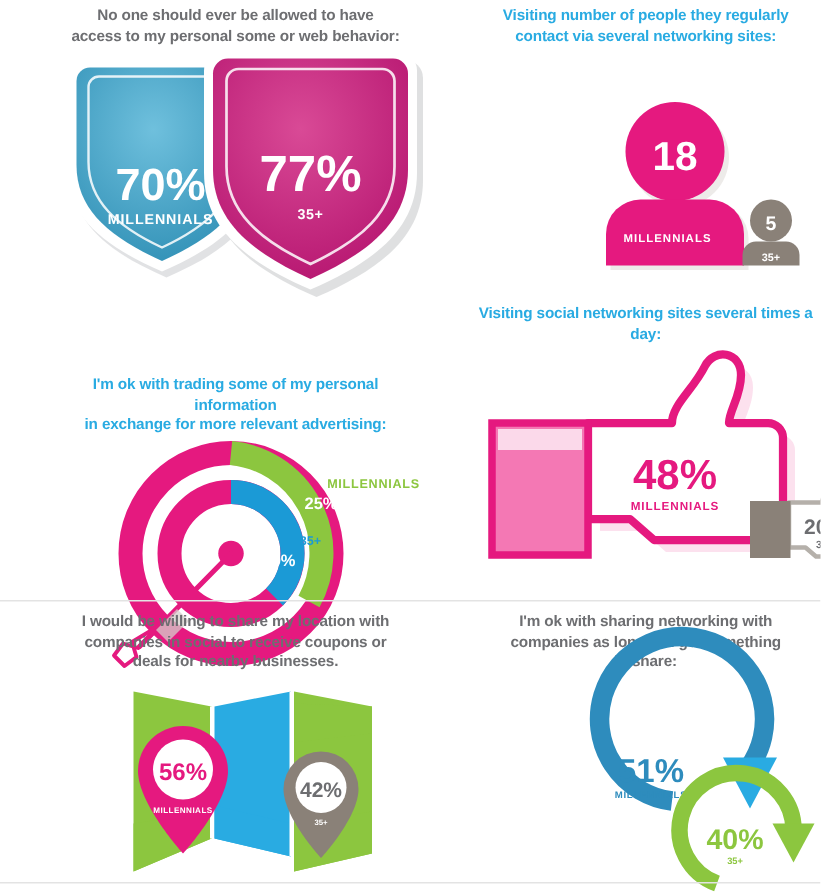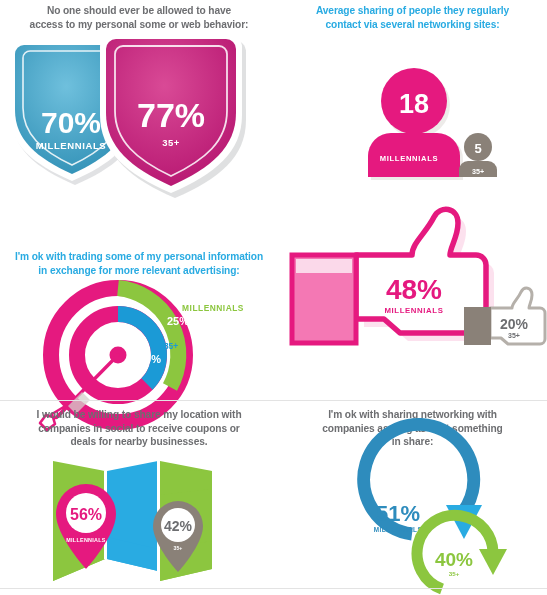--- a/index.html
+++ b/index.html
@@ -7,21 +7,21 @@
     width: 547px; height: 595px;
     background: #ffffff;
     font-family: "Liberation Sans", sans-serif;
     overflow: hidden;
   }
   #infographic {
     position: relative;
     width: 547px; height: 595px;
     background: #ffffff;
   }
-  .panel { position: absolute; }
+  .panel { position: absolute; padding-left: 36px; }
   .heading {
     text-align: center;
     font-weight: bold;
     font-size: 10.2px;
     line-height: 13.5px;
     letter-spacing: -0.1px;
   }
   .heading.gray { color: #6d6e71; }
   .heading.blue { color: #29abe2; }
   .viz { position: relative; width: 100%; }
@@ -79,21 +79,21 @@
           <path d="M123,15 h96 a8,8 0 0 1 8,8 v57 c0,30 -22,49 -56,65 c-34,-16 -56,-35 -56,-65 v-57 a8,8 0 0 1 8,-8 z" fill="none" stroke="#ffffff" stroke-width="1.8" opacity="0.85"></path>
           <text class="svgtxt" x="171" y="96" text-anchor="middle" font-size="34" fill="#ffffff">77%</text>
           <text class="svgtxt" x="171" y="115" text-anchor="middle" font-size="9.5" letter-spacing="0.4" fill="#ffffff">35+</text>
         </g>
       </svg>
     </div>
   </div>
 
   <div class="panel" style="left:278px; top:4px; width:269px;">
     <div class="heading blue">
-      <div>Average sharing of people they regularly</div>
+      <div>Visiting number of people they regularly</div>
       <div>contact via several networking sites:</div>
     </div>
     <div class="viz">
       <svg width="269" height="160" viewBox="0 0 269 160">
         <g>
           <circle cx="136" cy="70" r="33" fill="#d8d3cf" opacity="0.45" transform="translate(3,4)"></circle>
           <circle cx="136" cy="70" r="33" fill="#e5197f"></circle>
           <text class="svgtxt" x="136" y="82" text-anchor="middle" font-size="27" fill="#ffffff">18</text>
           <path d="M90,146 v-21 a23,23 0 0 1 23,-23 h46 a23,23 0 0 1 23,23 v21 z" fill="#d8d3cf" opacity="0.45" transform="translate(3,3)"></path>
           <path d="M90,146 v-21 a23,23 0 0 1 23,-23 h46 a23,23 0 0 1 23,23 v21 z" fill="#e5197f"></path>
@@ -135,20 +135,23 @@
         <g>
           <line x1="118" y1="78" x2="57" y2="140" stroke="#e5197f" stroke-width="3.4" stroke-linecap="round"></line>
           <path d="M72,125 l-16,16 l-10,-3 l-6,8 l7,7 l8,-6 l-3,-10 z" fill="none" stroke="#e5197f" stroke-width="2.6" stroke-linejoin="round"></path>
           <path d="M82,115 l-14,14 l8,8 l14,-14 z" fill="#d5d0cb" opacity="0.75"></path>
         </g>
       </svg>
     </div>
   </div>
 
   <div class="panel" style="left:278px; top:203px; width:269px;">
+    <div class="heading blue">
+      <div>Visiting social networking sites several times a day:</div>
+    </div>
     <div class="viz">
       <svg width="269" height="175" viewBox="0 0 269 175">
 
         <g>
           <path d="M78,52 h56 c0,-12 14,-22 22,-38 c6,-12 24,-10 24,6 c0,14 -8,24 -8,32 h26 a10,10 0 0 1 10,10 v58 a10,10 0 0 1 -10,10 h-76 l-16,-14 h-28 z" fill="#f9c3de" opacity="0.5" transform="translate(8,8)"></path>
           <path d="M78,52 h56 c0,-12 14,-22 22,-38 c6,-12 24,-10 24,6 c0,14 -8,24 -8,32 h26 a10,10 0 0 1 10,10 v58 a10,10 0 0 1 -10,10 h-76 l-16,-14 h-28 z" fill="#ffffff" stroke="#e5197f" stroke-width="5.5" stroke-linejoin="round"></path>
           <rect x="14" y="52" width="64" height="88" fill="#f478b4" stroke="#e5197f" stroke-width="5"></rect>
           <rect x="18" y="56" width="56" height="14" fill="#fbd9ea"></rect>
           <text class="svgtxt" x="136" y="96" text-anchor="middle" font-size="28" fill="#e5197f">48%</text>
           <text class="svgtxt" x="136" y="110" text-anchor="middle" font-size="7.8" letter-spacing="0.6" fill="#e5197f">MILLENNIALS</text>

